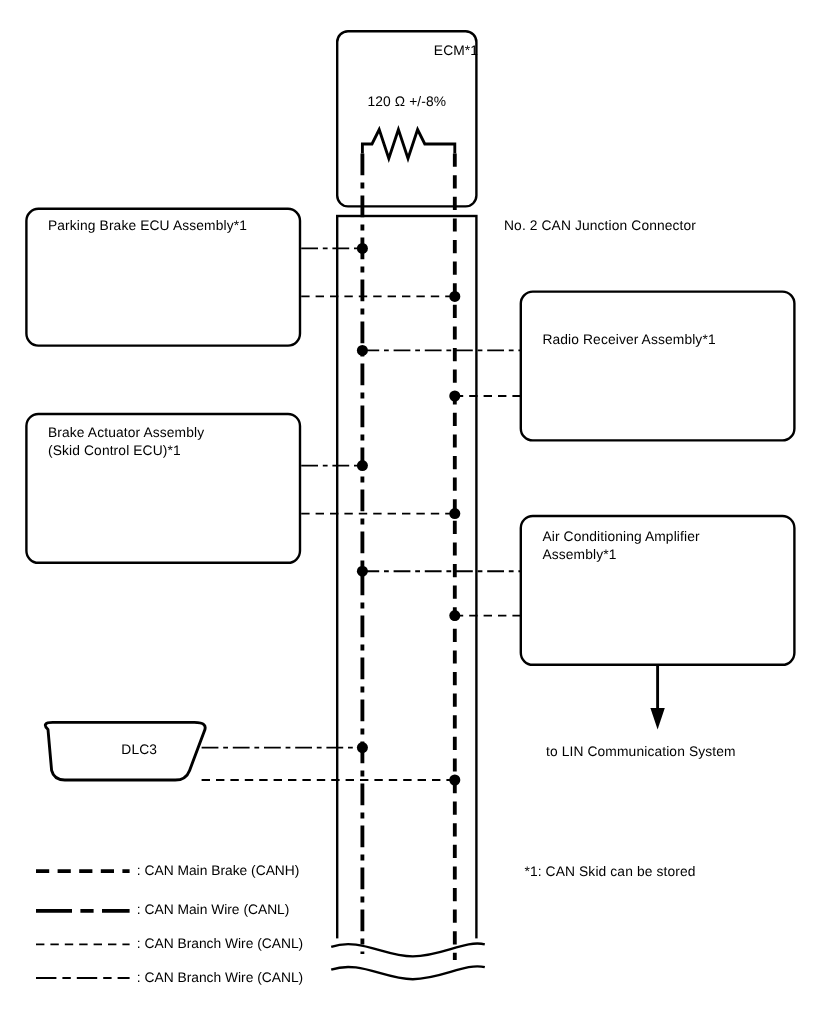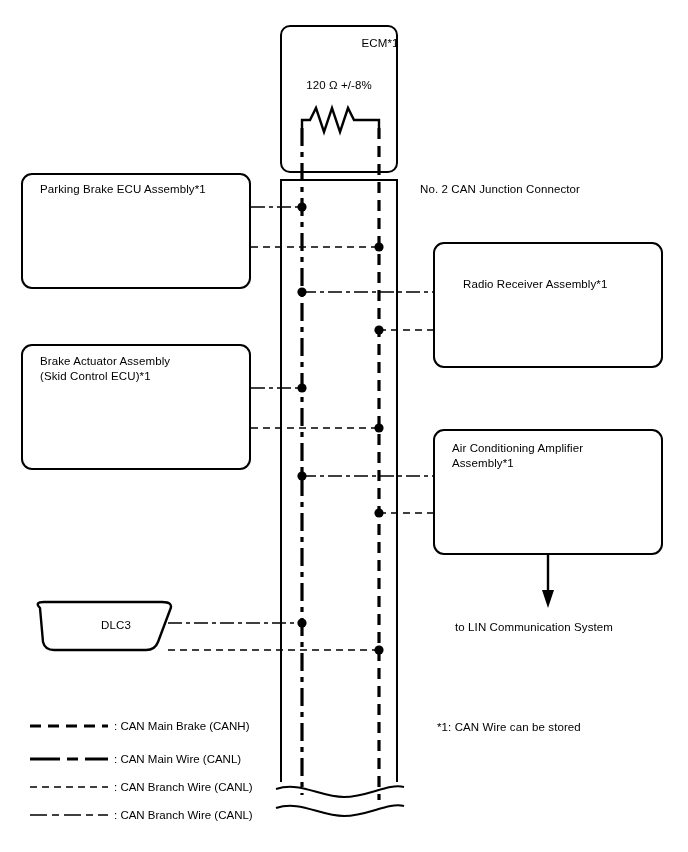--- a/index.html
+++ b/index.html
@@ -114,29 +114,29 @@
 
   <div class="lbl lbl-center" style="left:281px; top:78px; width:116px;">120 Ω +/-8%</div>
 
   <div class="lbl" style="left:420px; top:182px;">No. 2 CAN Junction Connector</div>
 
   <div class="lbl" style="left:40px; top:182px; width:205px;">Parking Brake ECU Assembly*1</div>
 
   <div class="lbl" style="left:40px; top:354px; width:205px;">Brake Actuator Assembly
 (Skid Control ECU)*1</div>
 
-  <div class="lbl" style="left:452px; top:277px; width:205px;margin-left:11px;">Radio Receiver Assembly*1</div>
+  <div class="lbl" style="left:452px; top:277px; width:205px;">Radio Receiver Assembly*1</div>
 
   <div class="lbl" style="left:452px; top:441px; width:200px;">Air Conditioning Amplifier
 Assembly*1</div>
 
   <div class="lbl lbl-center" style="left:44px; top:618px; width:144px;">DLC3</div>
 
   <div class="lbl" style="left:455px; top:620px;">to LIN Communication System</div>
 
-  <div class="lbl" style="left:437px; top:720px;">*1: CAN Wire can be stored</div>
+  <div class="lbl" style="left:437px; top:720px;">*1: CAN Skid can be stored</div>
 
   <div class="legend-text" style="left:114px; top:719px;">: CAN Main Brake (CANH)</div>
   <div class="legend-text" style="left:114px; top:752px;">: CAN Main Wire (CANL)</div>
   <div class="legend-text" style="left:114px; top:780px;">: CAN Branch Wire (CANL)</div>
   <div class="legend-text" style="left:114px; top:808px;">: CAN Branch Wire (CANL)</div>
 
 </div>
 
 </body></html>

